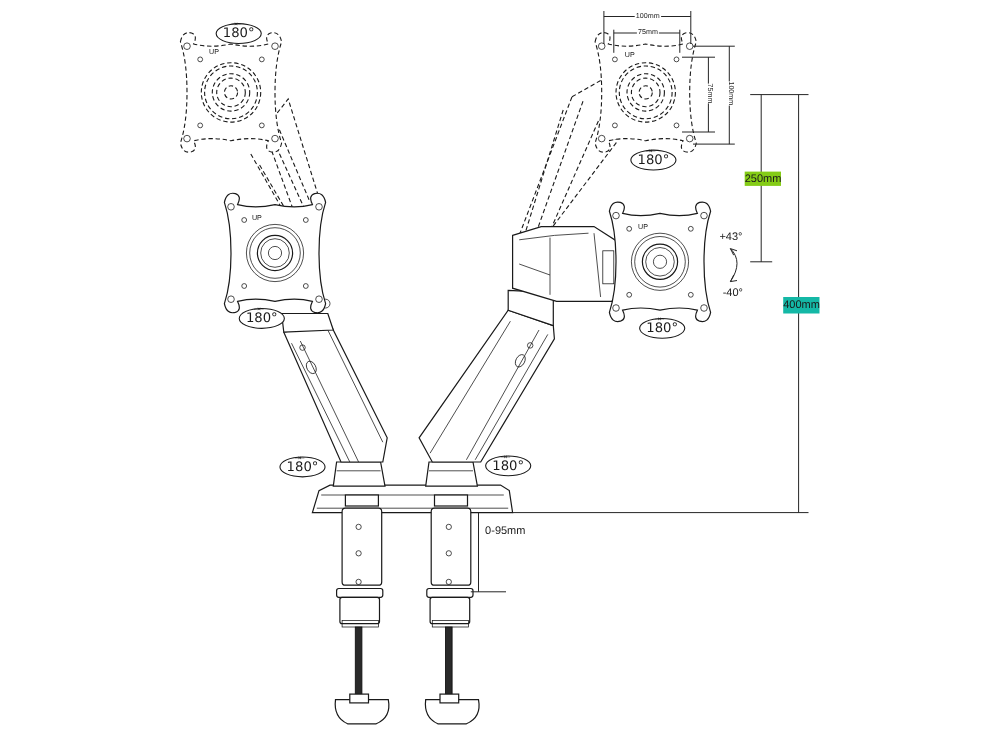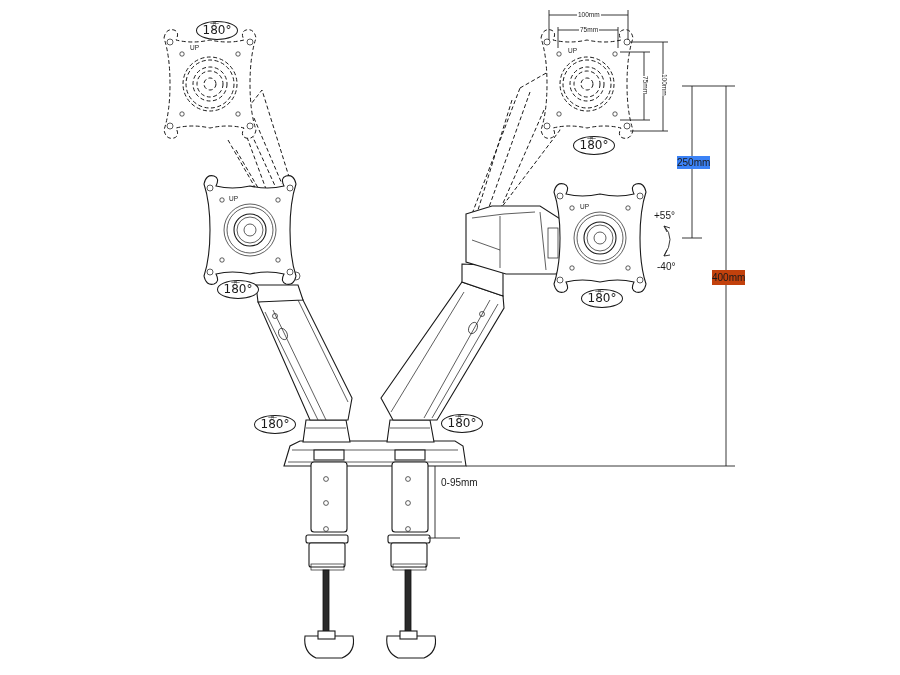--- a/index.html
+++ b/index.html
@@ -206,20 +206,20 @@
 <div class="lbl small" style="left:577px;top:11px;background:#fff;padding:0 1px;">100mm</div>
 <div class="lbl small" style="left:579px;top:26px;background:#fff;padding:0 1px;">75mm</div>
 <div class="lbl small vert" style="left:668px;top:74px;background:#fff;">100mm</div>
 <div class="lbl small vert" style="left:649px;top:76px;background:#fff;">75mm</div>
 
 <div class="lbl small" style="left:190px;top:44px;">UP</div>
 <div class="lbl small" style="left:229px;top:195px;">UP</div>
 <div class="lbl small" style="left:568px;top:47px;">UP</div>
 <div class="lbl small" style="left:580px;top:203px;">UP</div>
 
-<div class="lbl" style="left:654px;top:210px;">+55°</div>
+<div class="lbl" style="left:654px;top:210px;">+43°</div>
 <div class="lbl" style="left:657px;top:261px;">-40°</div>
 
-<div class="lbl" style="left:677px;top:156px;background:#3b82f6;padding:1px 0;">250mm</div>
-<div class="lbl" style="left:712px;top:270px;background:#c2410c;padding:2px 0;">400mm</div>
+<div class="lbl" style="left:677px;top:156px;background:#84cc16;padding:1px 0;">250mm</div>
+<div class="lbl" style="left:712px;top:270px;background:#14b8a6;padding:2px 0;">400mm</div>
 <div class="lbl" style="left:441px;top:477px;">0-95mm</div>
 
 </div>
 
 </body></html>

